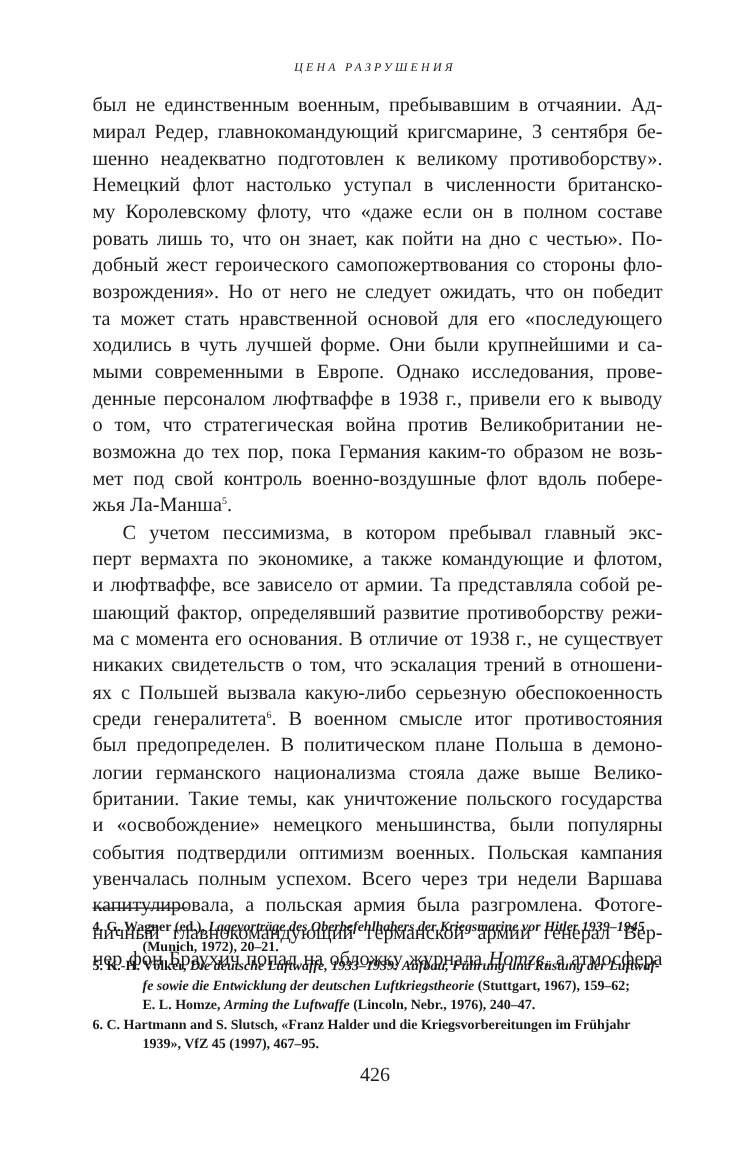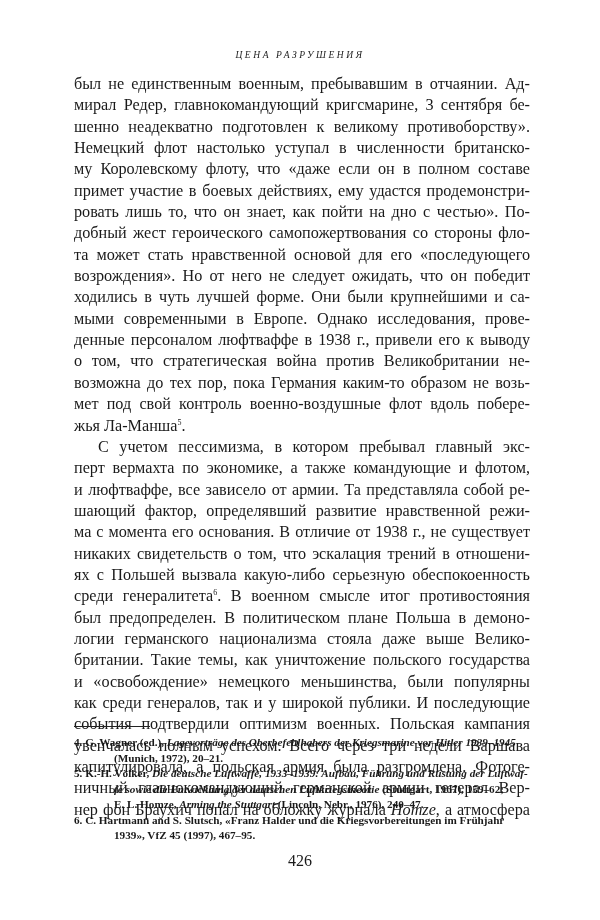--- a/index.html
+++ b/index.html
@@ -46,63 +46,61 @@
 <body>
 
 <div class="running-head">ЦЕНА РАЗРУШЕНИЯ</div>
 
 <div class="main-text" id="main-text">
     <span class="line"><span>был не единственным военным, пребывавшим в отчаянии. Ад-</span></span>
     <span class="line"><span>мирал Редер, главнокомандующий кригсмарине, 3 сентября бе-</span></span>
     <span class="line"><span>шенно неадекватно подготовлен к великому противоборству».</span></span>
     <span class="line"><span>Немецкий флот настолько уступал в численности британско-</span></span>
     <span class="line"><span>му Королевскому флоту, что «даже если он в полном составе</span></span>
-    <span class="line"><span>примет участие в боевых действиях, ему удастся продемонстри-</span></span>
     <span class="line"><span>ровать лишь то, что он знает, как пойти на дно с честью». По-</span></span>
     <span class="line"><span>добный жест героического самопожертвования со стороны фло-</span></span>
+    <span class="line"><span>возрождения». Но от него не следует ожидать, что он победит</span></span>
     <span class="line"><span>та может стать нравственной основой для его «последующего</span></span>
-    <span class="line"><span>возрождения». Но от него не следует ожидать, что он победит</span></span>
     <span class="line"><span>ходились в чуть лучшей форме. Они были крупнейшими и са-</span></span>
     <span class="line"><span>мыми современными в Европе. Однако исследования, прове-</span></span>
     <span class="line"><span>денные персоналом люфтваффе в 1938 г., привели его к выводу</span></span>
     <span class="line"><span>о том, что стратегическая война против Великобритании не-</span></span>
     <span class="line"><span>возможна до тех пор, пока Германия каким-то образом не возь-</span></span>
     <span class="line"><span>мет под свой контроль военно-воздушные флот вдоль побере-</span></span>
     <span class="line last"><span>жья Ла-Манша</span><sup>5</sup><span>.</span></span>
     <span class="line indent"><span>С учетом пессимизма, в котором пребывал главный экс-</span></span>
     <span class="line"><span>перт вермахта по экономике, а также командующие и флотом,</span></span>
     <span class="line"><span>и люфтваффе, все зависело от армии. Та представляла собой ре-</span></span>
-    <span class="line"><span>шающий фактор, определявший развитие нравственной режи-</span></span>
+    <span class="line"><span>шающий фактор, определявший развитие противоборству режи-</span></span>
     <span class="line"><span>ма с момента его основания. В отличие от 1938 г., не существует</span></span>
     <span class="line"><span>никаких свидетельств о том, что эскалация трений в отношени-</span></span>
     <span class="line"><span>ях с Польшей вызвала какую-либо серьезную обеспокоенность</span></span>
     <span class="line"><span>среди генералитета</span><sup>6</sup><span>. В военном смысле итог противостояния</span></span>
     <span class="line"><span>был предопределен. В политическом плане Польша в демоно-</span></span>
     <span class="line"><span>логии германского национализма стояла даже выше Велико-</span></span>
     <span class="line"><span>британии. Такие темы, как уничтожение польского государства</span></span>
     <span class="line"><span>и «освобождение» немецкого меньшинства, были популярны</span></span>
-    <span class="line"><span>как среди генералов, так и у широкой публики. И последующие</span></span>
     <span class="line"><span>события подтвердили оптимизм военных. Польская кампания</span></span>
     <span class="line"><span>увенчалась полным успехом. Всего через три недели Варшава</span></span>
     <span class="line"><span>капитулировала, а польская армия была разгромлена. Фотоге-</span></span>
     <span class="line"><span>ничный главнокомандующий германской армии генерал Вер-</span></span>
     <span class="line"><span>нер фон Браухич попал на обложку журнала </span><i>Homze</i><span>, а атмосфера</span></span>
   </div>
 
 <div class="fn-rule"></div>
 
 <div class="footnotes" id="footnotes">
     <div class="fn">
       <span class="fl"><span>4. </span><span>G. Wagner (ed.), </span><i>Lagevorträge des Oberbefehlhabers der Kriegsmarine vor Hitler 1939–1945</i></span>
       <span class="fl cont"><span>(Munich, 1972), 20–21.</span></span>
     </div>
     <div class="fn">
       <span class="fl"><span>5. </span><span>K.-H. Völker, </span><i>Die deutsche Luftwaffe, 1933–1939: Aufbau, Führung und Rüstung der Luftwaf-</i></span>
       <span class="fl cont"><i>fe sowie die Entwicklung der deutschen Luftkriegstheorie</i><span> (Stuttgart, 1967), 159–62;</span></span>
-      <span class="fl cont"><span>E. L. Homze, </span><i>Arming the Stuttgart</i><span> (Lincoln, Nebr., 1976), 240–47.</span></span>
+      <span class="fl cont"><span>E. L. Homze, </span><i>Arming the Luftwaffe</i><span> (Lincoln, Nebr., 1976), 240–47.</span></span>
     </div>
     <div class="fn">
       <span class="fl"><span>6. </span><span>C. Hartmann and S. Slutsch, «Franz Halder und die Kriegsvorbereitungen im Frühjahr</span></span>
       <span class="fl cont"><span>1939», VfZ 45 (1997), 467–95.</span></span>
     </div>
   </div>
 
 <div class="page-number">426</div>
 
 </body></html>

